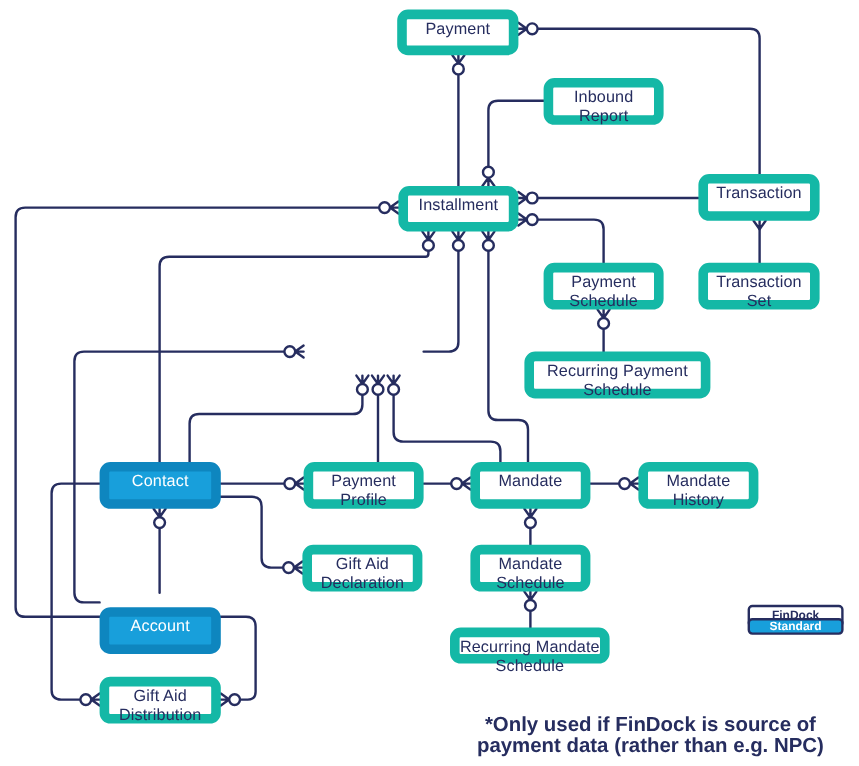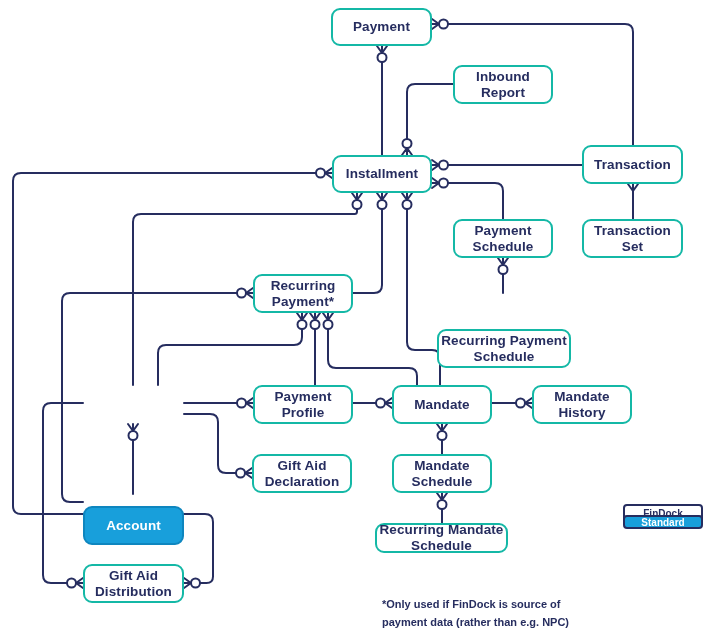--- a/index.html
+++ b/index.html
@@ -4,35 +4,35 @@
 <style>
   html,body{margin:0;padding:0;background:#ffffff;}
   #canvas{
     position:relative;width:716px;height:638px;background:#ffffff;overflow:hidden;
     font-family:"Liberation Sans","DejaVu Sans",sans-serif;
   }
   #connector-layer{position:absolute;left:0;top:0;width:716px;height:638px;}
   #connector-layer path{stroke:#262D5F;stroke-width:2;fill:none;stroke-linejoin:round;stroke-linecap:round;}
   #connector-layer circle{stroke:#262D5F;stroke-width:2;fill:#ffffff;}
   .node{
-    position:absolute;display:flex;align-items:center;justify-content:center;
-    box-sizing:border-box;border:2px solid #14b8a6;border-radius:9px;background:#ffffff;
-    color:#262D5F;font-size:13.5px;font-weight:700;line-height:16px;text-align:center;
+    position:absolute;display:flex;align-items:flex-start;justify-content:center;
+    box-sizing:border-box;border:8px solid #14b8a6;border-radius:9px;background:#ffffff;
+    color:#262D5F;font-size:13.5px;font-weight:400;line-height:16px;text-align:center;
     white-space:pre-line;letter-spacing:0.1px;
   }
   .node.standard{background:#189FDB;border-color:#0E86BF;color:#ffffff;}
   .legend-item{
     position:absolute;display:flex;align-items:center;justify-content:center;
     box-sizing:border-box;border:2px solid #262D5F;border-radius:4px;background:#ffffff;
     color:#262D5F;font-size:10px;font-weight:700;
   }
   .legend-item.standard{background:#189FDB;color:#ffffff;}
   #footnote{
-    position:absolute;right:14px;top:595px;width:320px;text-align:left;
-    color:#262D5F;font-size:11px;font-weight:600;line-height:18px;white-space:pre-line;
+    position:absolute;right:14px;top:595px;width:320px;text-align:center;
+    color:#262D5F;font-size:17px;font-weight:600;line-height:18px;white-space:pre-line;
   }
 </style>
 </head>
 <body>
 
 <div id="canvas">
   <svg id="connector-layer" xmlns="http://www.w3.org/2000/svg" viewBox="0 0 716 638">
       <g>
         <path d="M382 62 L382 155"></path>
         <path d="M387 46 L382 53 L377 46 M382 53 L382 46"></path>
@@ -164,24 +164,23 @@
 payment data (rather than e.g. NPC)</div>
 <div class="node findock" style="left: 331px; top: 8px; width: 101px; height: 38px;"><span>Payment</span></div>
     <div class="node findock" style="left: 332px; top: 155px; width: 100px; height: 38px;"><span>Installment</span></div>
     <div class="node findock" style="left: 453px; top: 65px; width: 100px; height: 39px;"><span>Inbound
 Report</span></div>
     <div class="node findock" style="left: 582px; top: 145px; width: 101px; height: 39px;"><span>Transaction</span></div>
     <div class="node findock" style="left: 453px; top: 219px; width: 100px; height: 39px;"><span>Payment
 Schedule</span></div>
     <div class="node findock" style="left: 582px; top: 219px; width: 101px; height: 39px;"><span>Transaction
 Set</span></div>
-    <div class="node findock" style="left: 437px; top: 293px; width: 134px; height: 39px; margin-top: 36px;"><span>Recurring Payment
+    <div class="node findock" style="left: 437px; top: 293px; width: 155px; height: 39px;"><span>Recurring Payment
 Schedule</span></div>
-    <div class="node findock" style="left: 253px; top: 274px; width: 100px; height: 39px;"><span>Recurring
-Payment*</span></div>
+    <div class="node standard" style="left: 83px; top: 385px; width: 101px; height: 39px;"><span>Contact</span></div>
     <div class="node findock" style="left: 253px; top: 385px; width: 100px; height: 39px;"><span>Payment
 Profile</span></div>
     <div class="node findock" style="left: 392px; top: 385px; width: 100px; height: 39px;"><span>Mandate</span></div>
     <div class="node findock" style="left: 532px; top: 385px; width: 100px; height: 39px;"><span>Mandate
 History</span></div>
     <div class="node findock" style="left: 252px; top: 454px; width: 100px; height: 39px;"><span>Gift Aid
 Declaration</span></div>
     <div class="node findock" style="left: 392px; top: 454px; width: 100px; height: 39px;"><span>Mandate
 Schedule</span></div>
     <div class="node standard" style="left: 83px; top: 494px; width: 101px; height: 39px; margin-top: 12px;"><span>Account</span></div>

